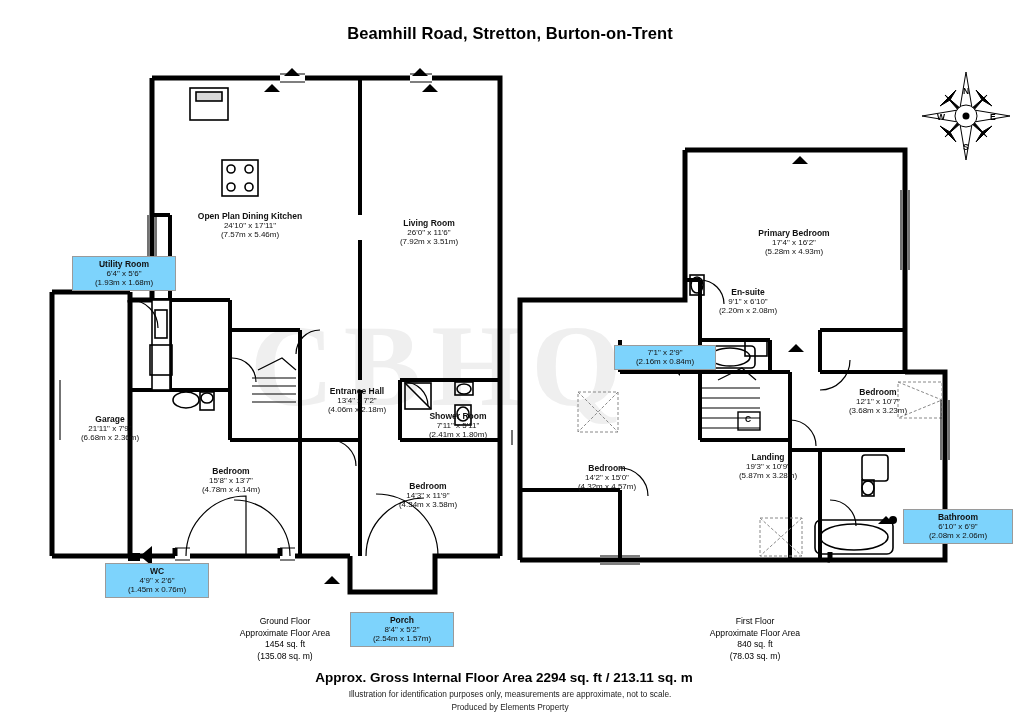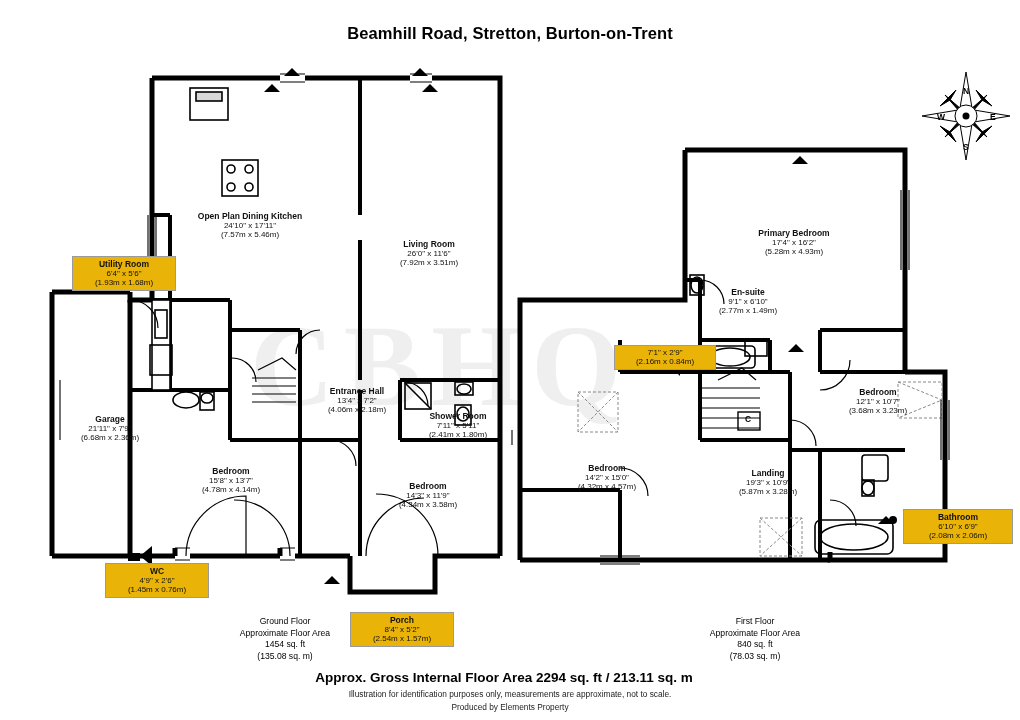--- a/index.html
+++ b/index.html
@@ -4,21 +4,21 @@
 <style>
   html,body{margin:0;padding:0;background:#ffffff;}
   body{width:1020px;height:720px;position:relative;overflow:hidden;
        font-family:"Liberation Sans",sans-serif;color:#000;}
   #plan{position:absolute;inset:0;}
   .lbl{position:absolute;text-align:center;line-height:1.18;
        font-size:8.5px;color:#111;white-space:nowrap;}
   .lbl .nm{font-weight:bold;font-size:8.5px;display:block;}
   .lbl .d1{display:block;font-size:8px;}
   .lbl .d2{display:block;font-size:8px;}
-  .boxed{border:1px solid #9a9a9a;background:#eab308;padding:2px 5px;}
+  .boxed{border:1px solid #9a9a9a;background:#7dd3fc;padding:2px 5px;}
   .title{position:absolute;left:0;right:0;top:17px;text-align:center;
          font-size:16.5px;font-weight:bold;letter-spacing:.1px;margin-top:7px;}
   .areablk{position:absolute;text-align:center;font-size:8.6px;
            font-weight:normal;line-height:1.35;white-space:nowrap;}
   .foot1{position:absolute;left:0;right:12px;top:670px;text-align:center;
          font-size:13.5px;font-weight:bold;}
   .foot2{position:absolute;left:0;right:0;top:689px;text-align:center;
          font-size:8.3px;color:#222;}
   .foot3{position:absolute;left:0;right:0;top:702px;text-align:center;
          font-size:8.3px;color:#222;}
@@ -252,21 +252,21 @@
 <span class="cmark" style="left:937px;top:112px;">W</span>
 
 <span class="cmark" style="left:745px;top:414px;">C</span>
 
 <div class="lbl" style="left:183px;top:211px;width:134px;">
   <span class="nm">Open Plan Dining Kitchen</span>
   <span class="d1">24'10" x 17'11"</span>
   <span class="d2">(7.57m x 5.46m)</span>
 </div>
 
-<div class="lbl" style="left:370px;top:218px;width:118px;margin-top:21px;">
+<div class="lbl" style="left:370px;top:218px;width:118px;">
   <span class="nm">Living Room</span>
   <span class="d1">26'0" x 11'6"</span>
   <span class="d2">(7.92m x 3.51m)</span>
 </div>
 
 <div class="lbl boxed" style="left:72px;top:256px;width:92px;">
   <span class="nm">Utility Room</span>
   <span class="d1">6'4" x 5'6"</span>
   <span class="d2">(1.93m x 1.68m)</span>
 </div>
@@ -315,35 +315,35 @@
 
 <div class="lbl" style="left:735px;top:228px;width:118px;">
   <span class="nm">Primary Bedroom</span>
   <span class="d1">17'4" x 16'2"</span>
   <span class="d2">(5.28m x 4.93m)</span>
 </div>
 
 <div class="lbl" style="left:700px;top:287px;width:96px;">
   <span class="nm">En-suite</span>
   <span class="d1">9'1" x 6'10"</span>
-  <span class="d2">(2.77m x 1.49m)</span>
+  <span class="d2">(2.20m x 2.08m)</span>
 </div>
 
 <div class="lbl boxed" style="left:614px;top:345px;width:90px;">
   <span class="d1">7'1" x 2'9"</span>
   <span class="d2">(2.16m x 0.84m)</span>
 </div>
 
 <div class="lbl" style="left:552px;top:463px;width:110px;">
   <span class="nm">Bedroom</span>
   <span class="d1">14'2" x 15'0"</span>
   <span class="d2">(4.32m x 4.57m)</span>
 </div>
 
-<div class="lbl" style="left:715px;top:468px;width:106px;">
+<div class="lbl" style="left:715px;top:452px;width:106px;">
   <span class="nm">Landing</span>
   <span class="d1">19'3" x 10'9"</span>
   <span class="d2">(5.87m x 3.28m)</span>
 </div>
 
 <div class="lbl" style="left:825px;top:387px;width:106px;">
   <span class="nm">Bedroom</span>
   <span class="d1">12'1" x 10'7"</span>
   <span class="d2">(3.68m x 3.23m)</span>
 </div>

